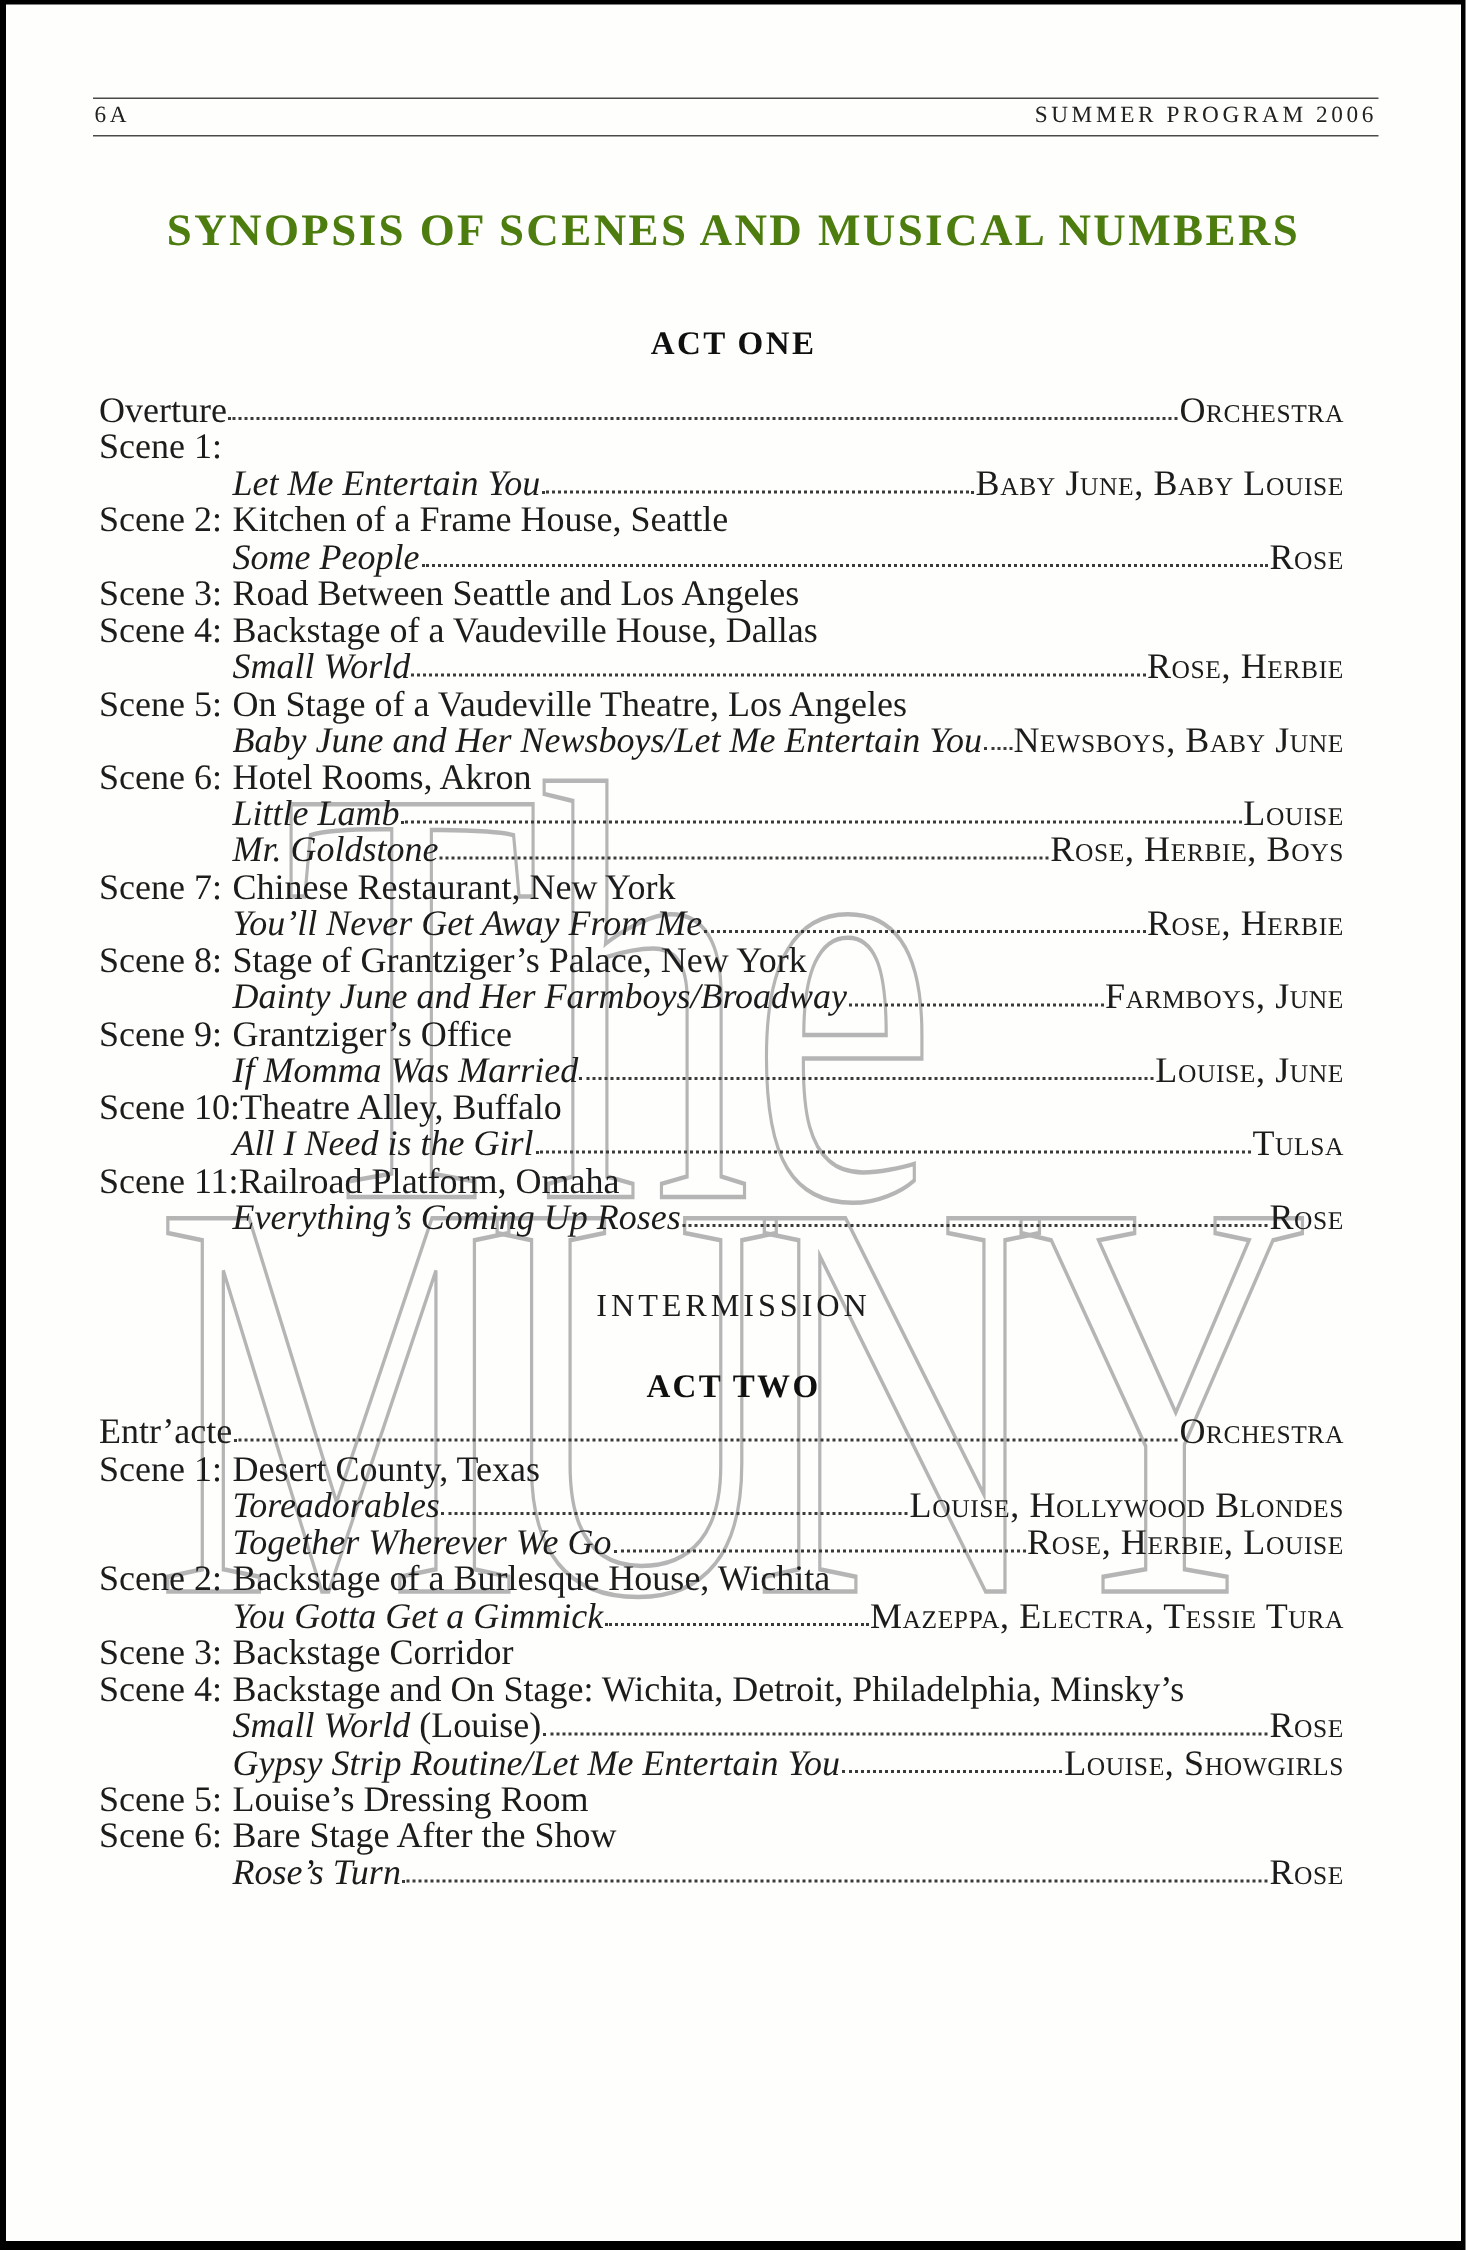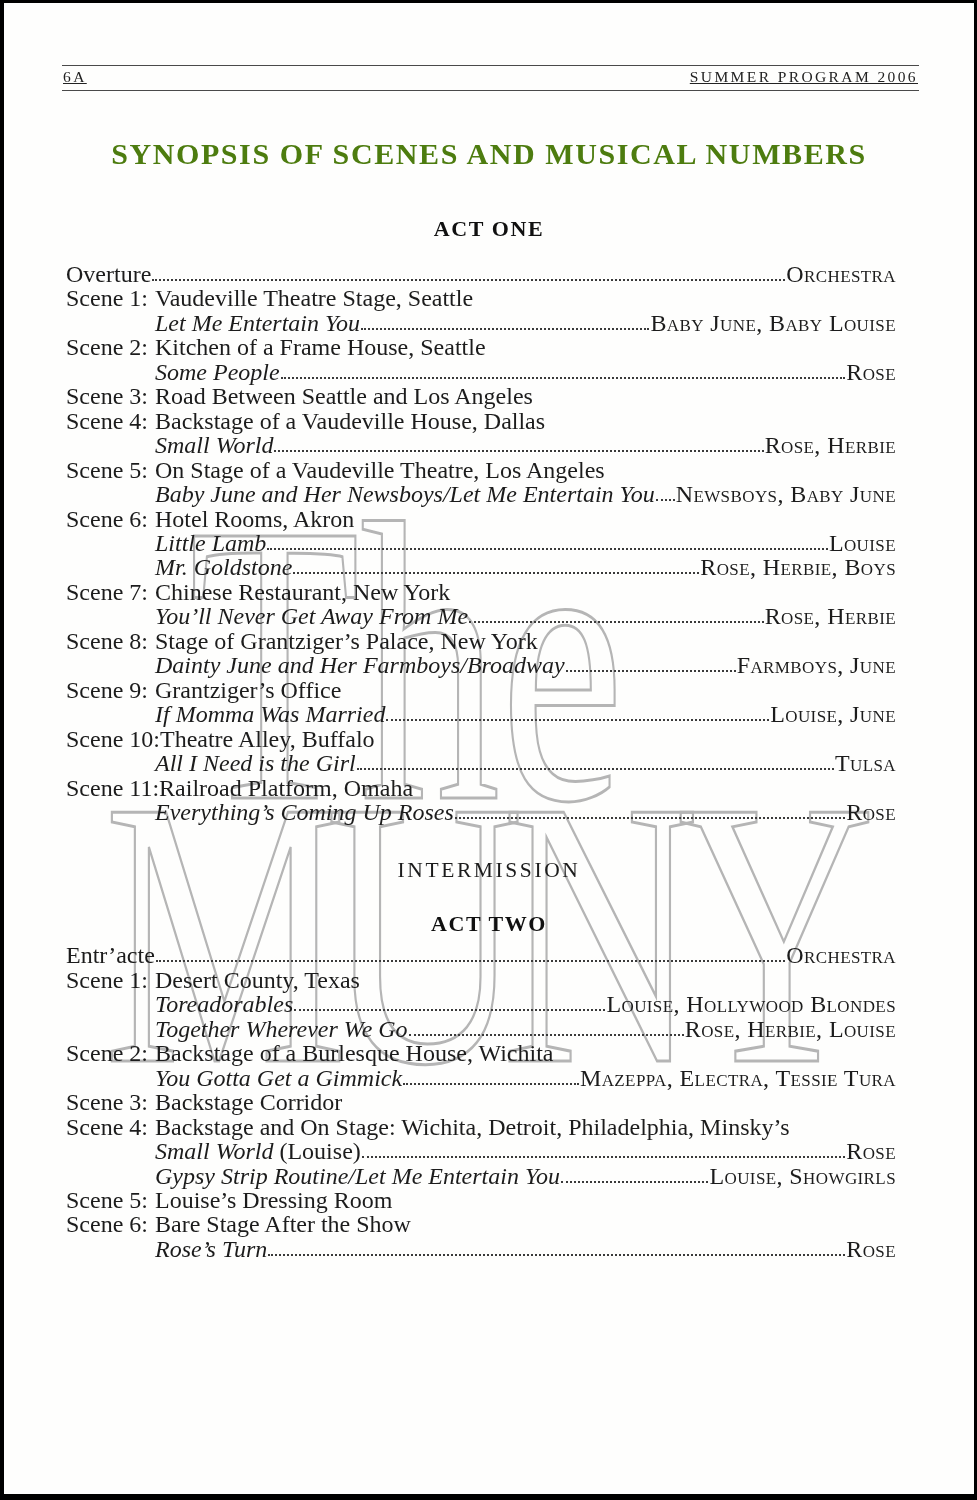--- a/index.html
+++ b/index.html
@@ -20,21 +20,21 @@
     pointer-events: none;
   }
   .inner { position: relative; z-index: 1; }
 
   .header {
     margin: 62px 55px 0 58px;
     border-top: 1.5px solid #4a4a4a;
     border-bottom: 1.5px solid #4a4a4a;
     display: flex; justify-content: space-between; align-items: center;
     padding: 2px 1px 4px 1px;
-    font-size: 15.5px; letter-spacing: 2.4px; color: #222; text-decoration: underline;
+    font-size: 15.5px; letter-spacing: 2.4px; color: #222;
   }
 
   .title {
     margin: 46px 0 0 0;
     text-align: center;
     font-size: 30px; font-weight: bold; letter-spacing: 1.6px;
     color: #4d7c0f;
   }
 
   .act-heading {
@@ -100,21 +100,20 @@
     <div class="act-heading">ACT ONE</div>
 
     <div class="content">
         <div class="row">
           <span class="twrap"><span>Overture</span></span>
           <span class="dots"></span>
           <span class="performers">Orchestra</span>
         </div>
         <div class="row">
           <span class="scene">Scene 1:</span>
-          <span class="twrap"><span>Vaudeville Theatre Stage, Seattle</span></span>
         </div>
         <div class="row">
           <span class="scene"></span>
           <span class="twrap"><span class="song">Let Me Entertain You</span></span>
           <span class="dots"></span>
           <span class="performers">Baby June, Baby Louise</span>
         </div>
         <div class="row">
           <span class="scene">Scene 2:</span>
           <span class="twrap"><span>Kitchen of a Frame House, Seattle</span></span>

